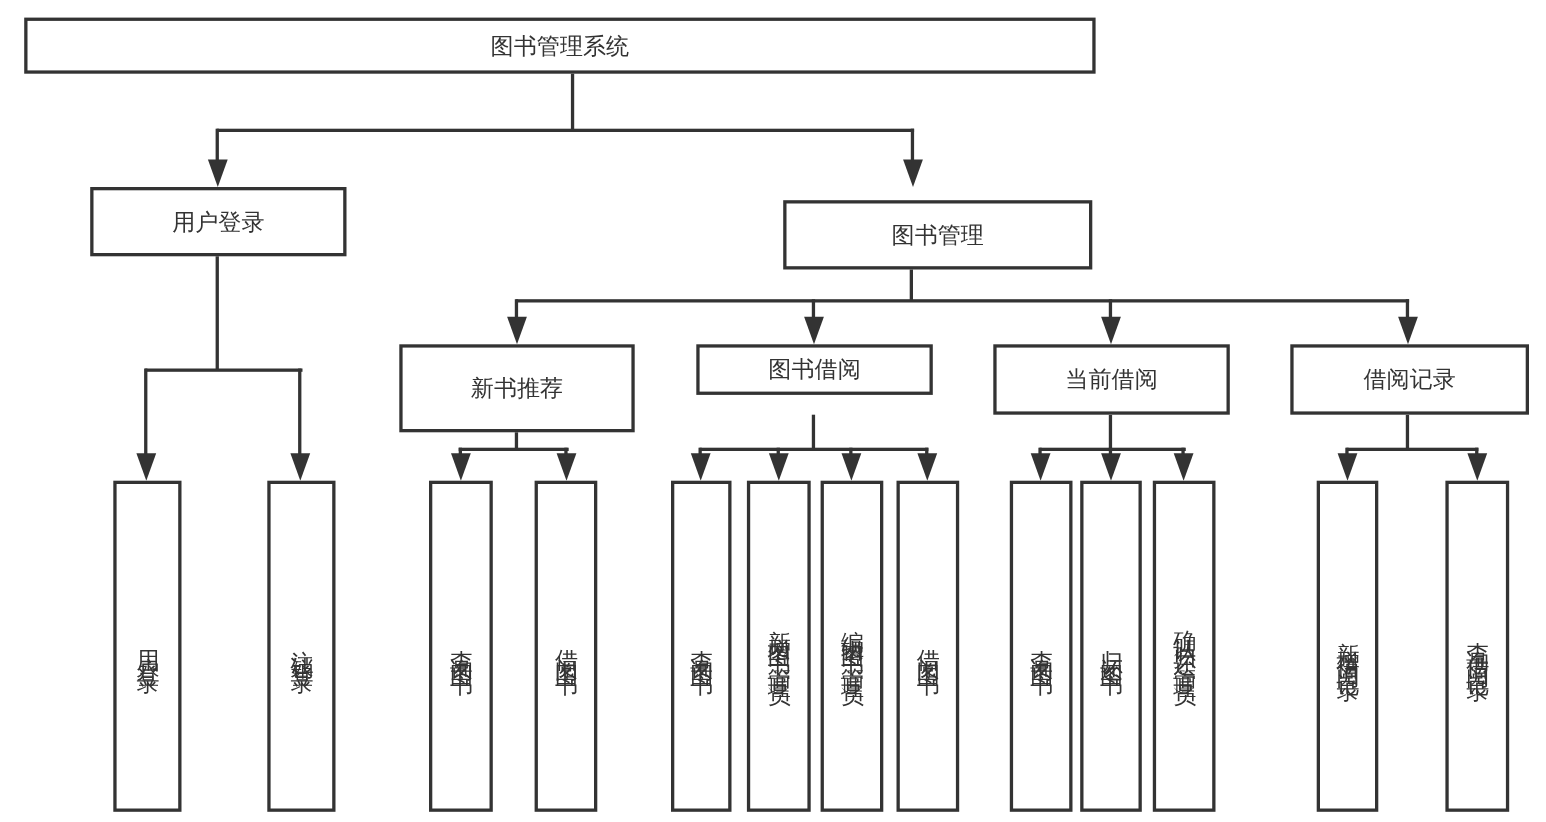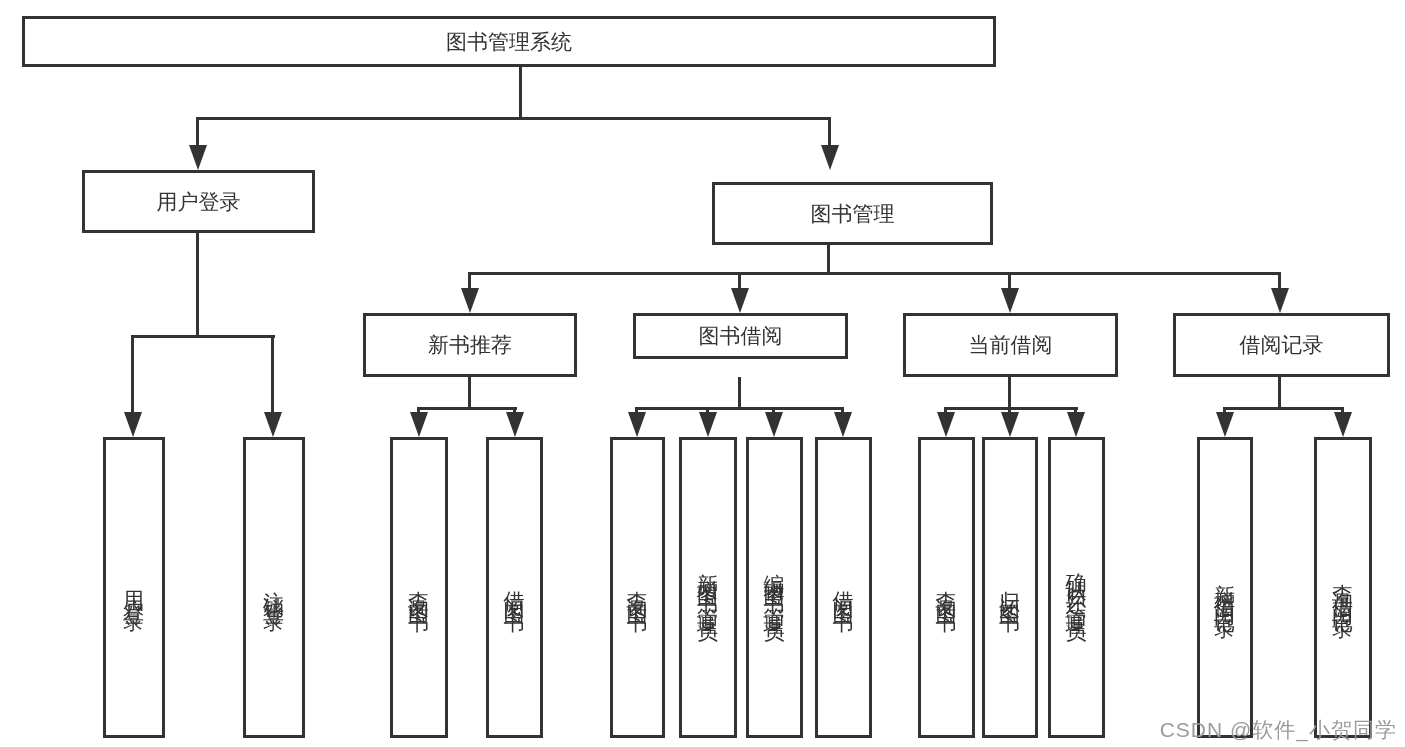--- a/index.html
+++ b/index.html
@@ -74,21 +74,21 @@
     <span>图书管理系统</span>
   </div>
 
   <div class="box" style="left:82px;top:170px;width:233px;height:63px;">
     <span>用户登录</span>
   </div>
   <div class="box" style="left:712px;top:170px;width:281px;height:63px;margin-top:12px;">
     <span>图书管理</span>
   </div>
 
-  <div class="box" style="left:363px;top:313px;width:214px;height:64px;">
+  <div class="box" style="left:363px;top:313px;width:214px;height:80px;">
     <span>新书推荐</span>
   </div>
   <div class="box" style="left:633px;top:313px;width:215px;height:46px;">
     <span>图书借阅</span>
   </div>
   <div class="box" style="left:1173px;top:313px;width:217px;height:64px;">
     <span>借阅记录</span>
   </div>
   <div class="box" style="left:903px;top:313px;width:215px;height:64px;">
     <span>当前借阅</span>
@@ -186,15 +186,14 @@
       <div class="vline" style="left: 1008px; top: 407px; width: 3px; height: 12px;"></div>
       <div class="arrow" style="left: 1001px; top: 412px;"></div>
       <div class="vline" style="left: 1074px; top: 407px; width: 3px; height: 12px;"></div>
       <div class="arrow" style="left: 1067px; top: 412px;"></div>
       <div class="vline" style="left: 1223px; top: 407px; width: 3px; height: 12px;"></div>
       <div class="arrow" style="left: 1216px; top: 412px;"></div>
       <div class="vline" style="left: 1341px; top: 407px; width: 3px; height: 12px;"></div>
       <div class="arrow" style="left: 1334px; top: 412px;"></div>
     </div>
 
-  <div class="watermark">CSDN @软件_小贺同学</div>
 
 </div>
 
 </body></html>

